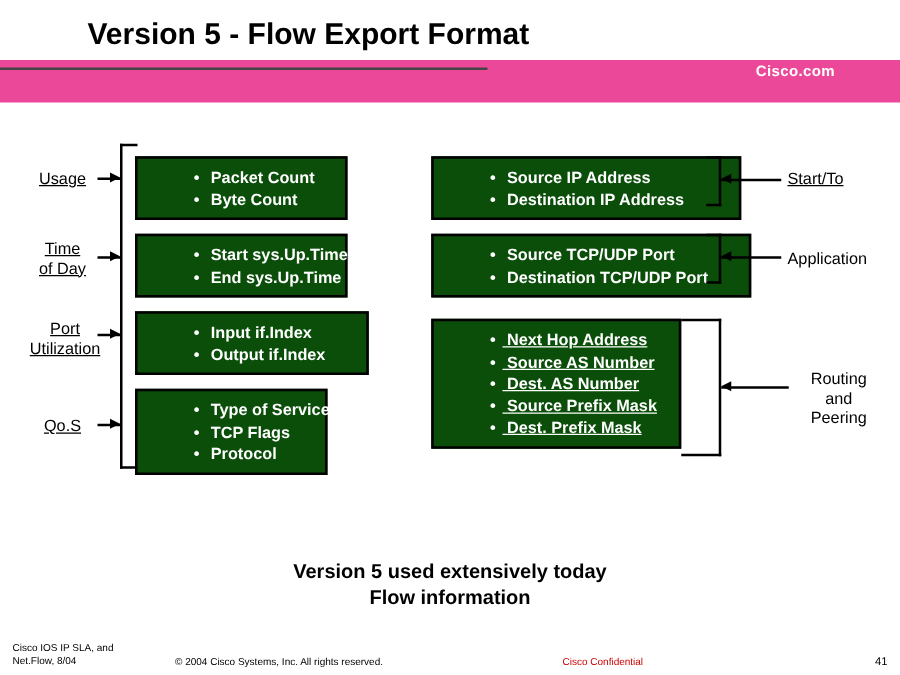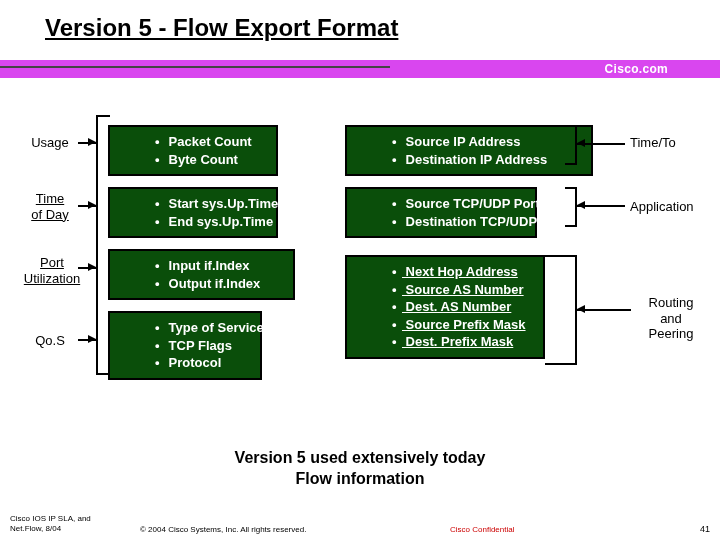--- a/index.html
+++ b/index.html
@@ -4,30 +4,30 @@
 <style>
   * { box-sizing: border-box; margin: 0; padding: 0; }
   body {
     width: 720px;
     height: 540px;
     font-family: Arial, Helvetica, sans-serif;
     background: #fff;
     position: relative;
     overflow: hidden;
   }
-  .title-area { padding: 14px 0 0 45px; text-decoration: underline; }
+  .title-area { padding: 14px 0 0 70px; }
   .title {
     font-size: 24px;
     font-weight: bold;
     color: #000;
   }
   .cisco-bar {
-    margin-top: 18px;
-    height: 18px;
-    background: #d946ef;
+    margin-top: 6px;
+    height: 34px;
+    background: #ec4899;
     position: relative;
   }
   .cisco-bar::before {
     content: "";
     position: absolute;
     left: 0; top: 6px;
     height: 2px; width: 390px;
     background: #444;
   }
   .cisco-text {
@@ -59,21 +59,21 @@
   .box .row { display: block; white-space: pre; margin-left: 35px; }
   .row .bullet { display:inline-block; width:10px; }
   
   .label {
     position: absolute;
     font-size: 13px;
     color: #000;
     text-align: center;
     line-height: 1.2;
   }
-  .label.underline { }
+  .label.underline { text-decoration: underline; }
 
   
   .hline, .vline {
     position: absolute;
     background: #000;
   }
   .arrow-head {
     position: absolute;
     width: 0; height: 0;
     border-style: solid;
@@ -151,21 +151,21 @@
   <div id="box-qos" class="box" style="left:108px; top:216px; width:154px;">
       <span class="row"><span class="bullet">•</span> Type of Service</span>
       <span class="row"><span class="bullet">•</span> TCP Flags</span>
       <span class="row"><span class="bullet">•</span> Protocol</span>
     </div>
 
   <div id="box-fromto" class="box" style="left:345px; top:30px; width:248px;">
       <span class="row"><span class="bullet">•</span> Source IP Address</span>
       <span class="row"><span class="bullet">•</span> Destination IP Address</span>
     </div>
-  <div id="box-app" class="box" style="left:345px; top:92px; width:192px;">
+  <div id="box-app" class="box" style="left:345px; top:92px; width:256px;">
       <span class="row"><span class="bullet">•</span> Source TCP/UDP Port</span>
       <span class="row"><span class="bullet">•</span> Destination TCP/UDP Port</span>
     </div>
   <div id="box-routing" class="box" style="left:345px; top:160px; width:200px;text-decoration:underline;">
       <span class="row"><span class="bullet">•</span> Next Hop Address</span>
       <span class="row"><span class="bullet">•</span> Source AS Number</span>
       <span class="row"><span class="bullet">•</span> Dest. AS Number</span>
       <span class="row"><span class="bullet">•</span> Source Prefix Mask</span>
       <span class="row"><span class="bullet">•</span> Dest. Prefix Mask</span>
     </div>
@@ -174,21 +174,21 @@
   <div class="label" style="left:20px; top:96px; width:60px;">
     <span style="text-decoration:underline">Time</span><br>
     <span style="text-decoration:underline">of Day</span>
   </div>
   <div class="label" style="left:12px; top:160px; width:80px;">
     <span style="text-decoration:underline">Port</span><br>
     <span style="text-decoration:underline">Utilization</span>
   </div>
   <div class="label underline" style="left:20px; top:238px; width:60px;">Qo.S</div>
 
-  <div class="label underline" style="left:630px; top:40px;">Time/To</div>
+  <div class="label underline" style="left:630px; top:40px;">Start/To</div>
   <div class="label" style="left:630px; top:104px;">Application</div>
   <div class="label" style="left:636px; top:200px; width:70px;">
     <span>Routing</span><br>
     <span>and</span><br>
     <span>Peering</span>
   </div>
 
   <div class="vline" style="left:96px; top:20px; width:2px; height:260px;"></div>
   <div class="hline" style="left:96px; top:20px; width:14px; height:2px;"></div>
   <div class="hline" style="left:96px; top:278px; width:14px; height:2px;"></div>

